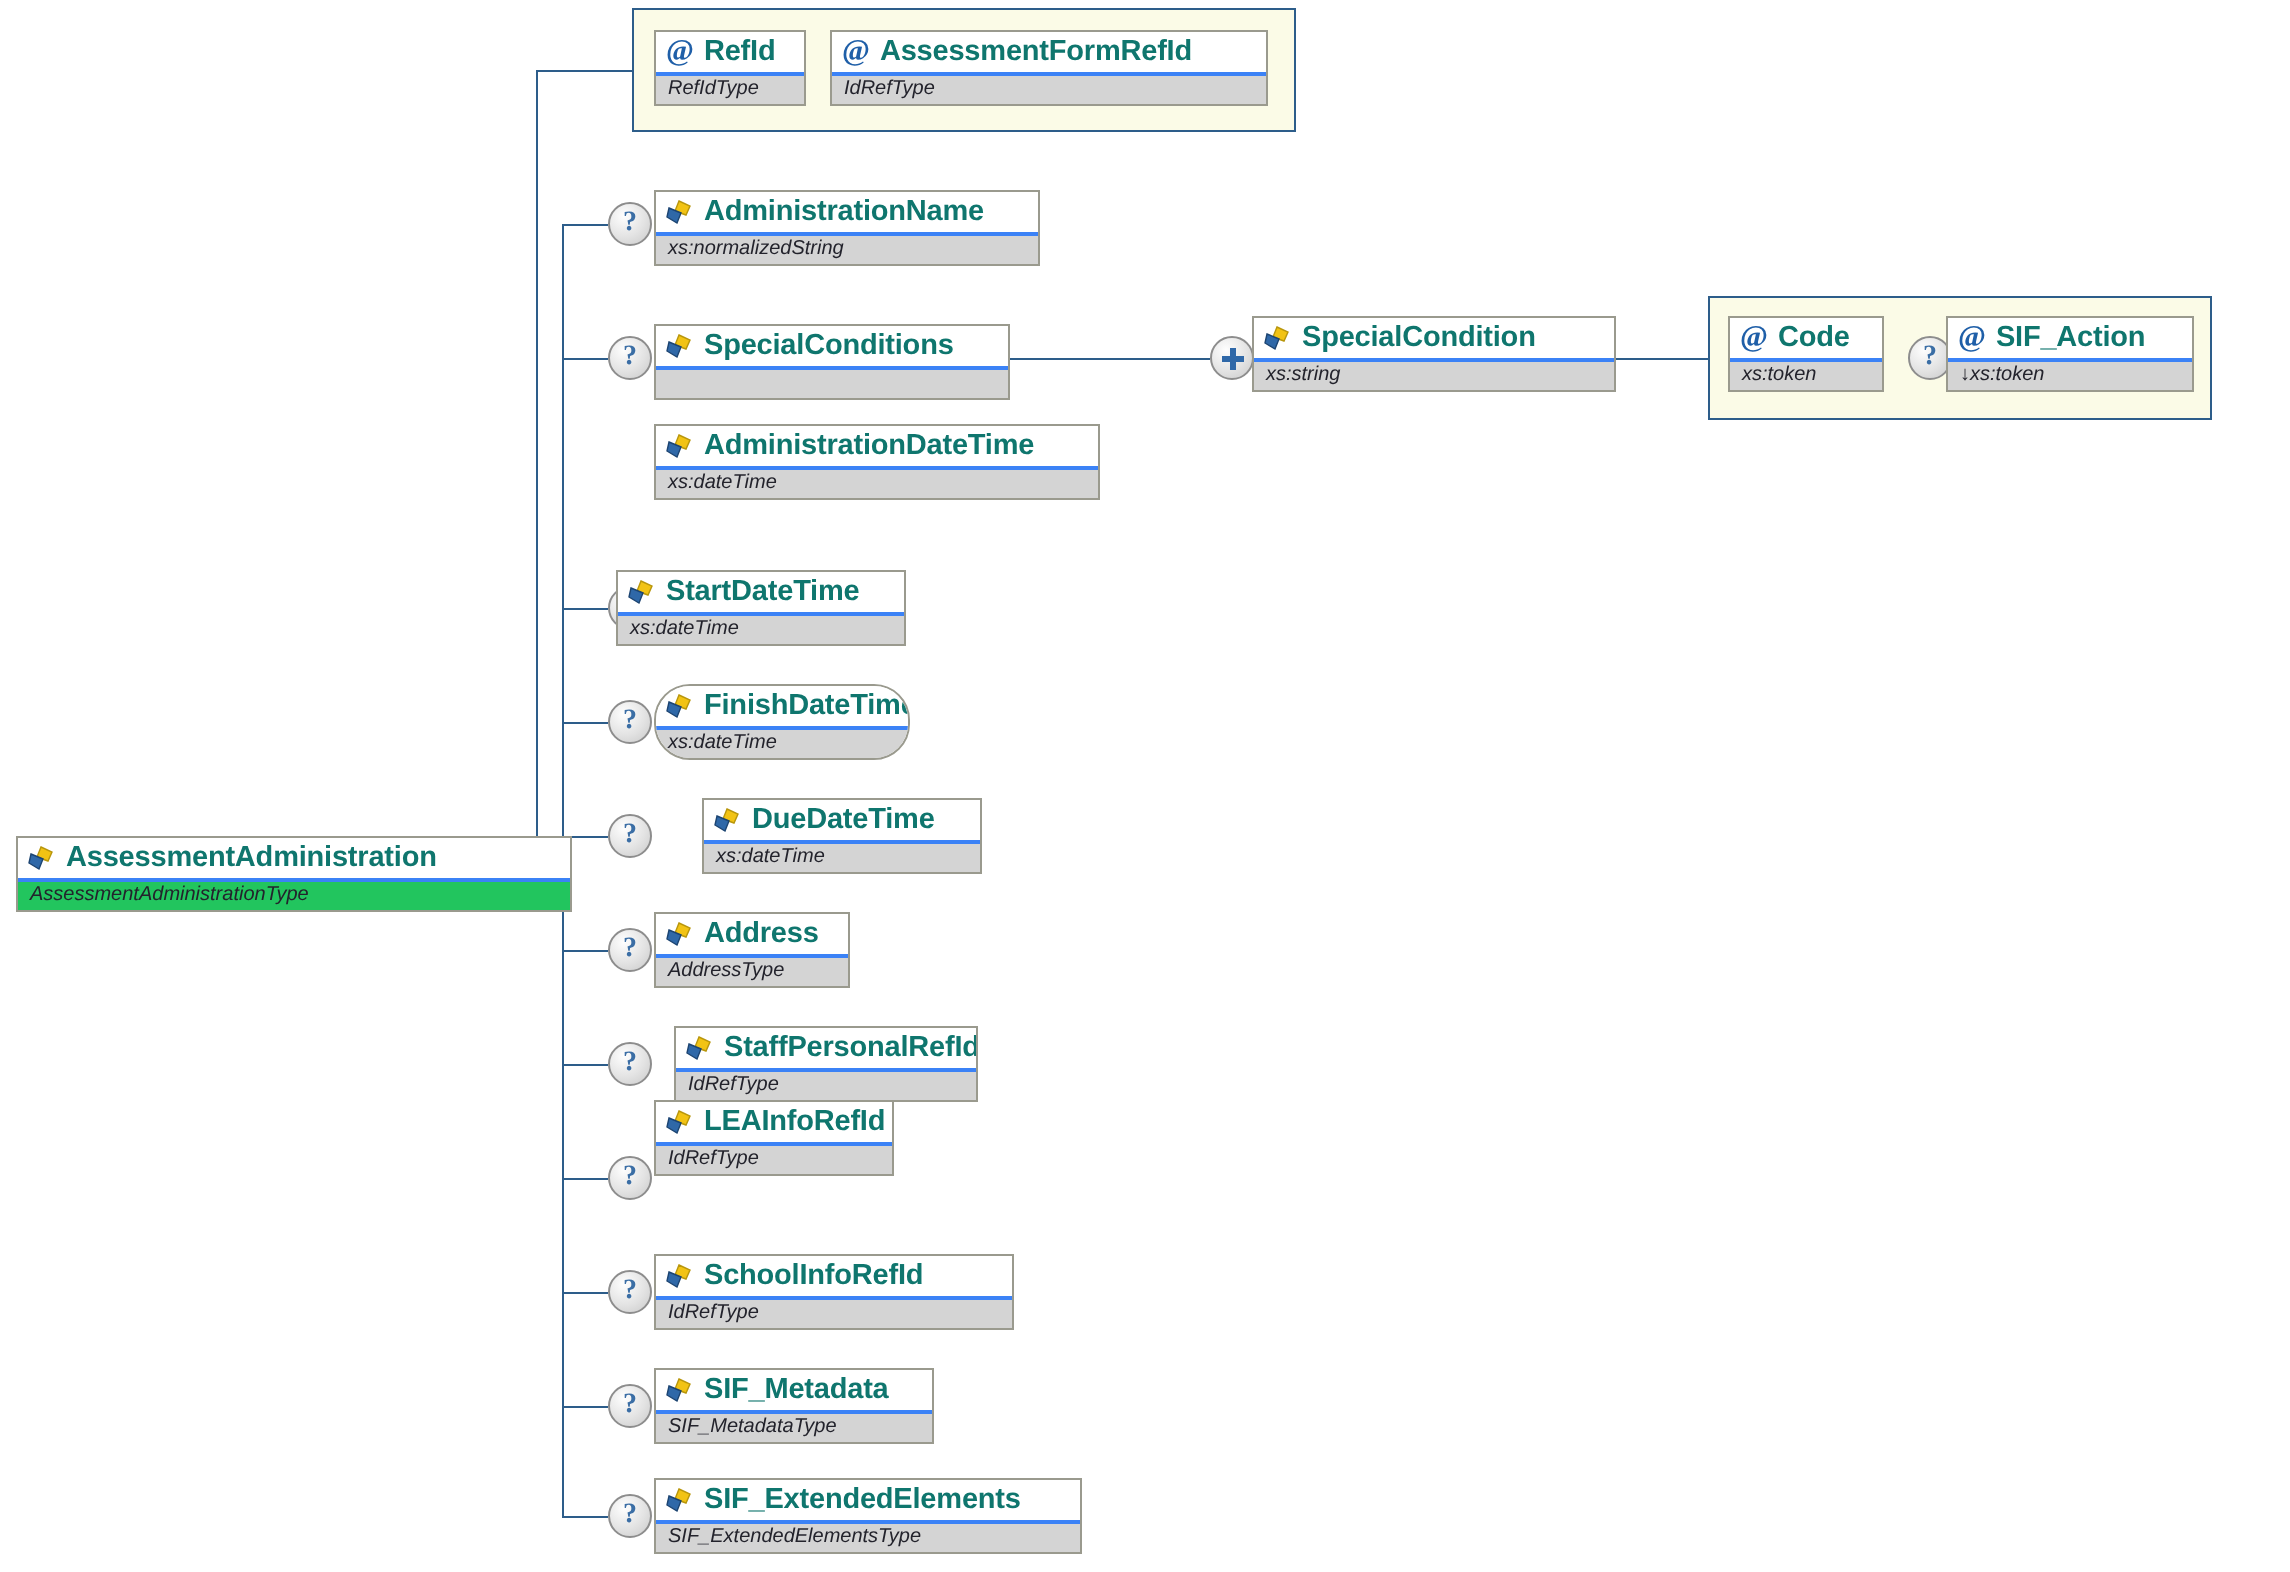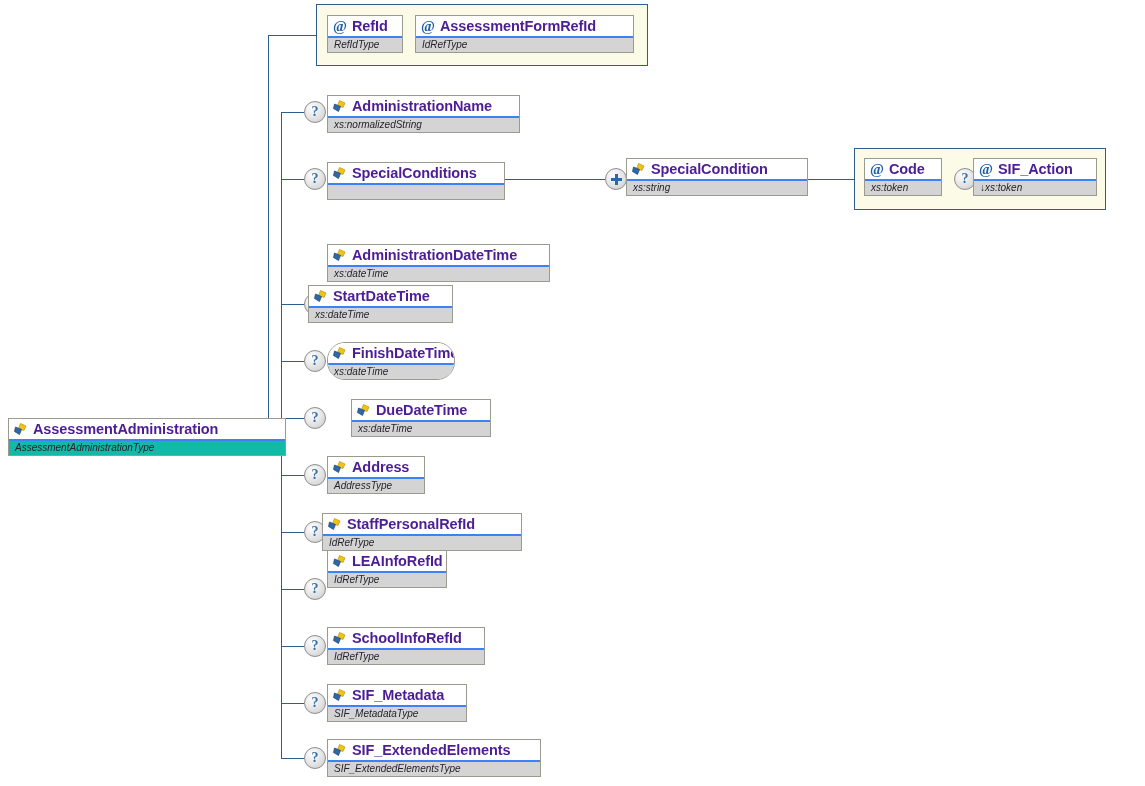--- a/index.html
+++ b/index.html
@@ -39,35 +39,35 @@
     display: flex;
     align-items: center;
     gap: 5px;
     padding: 2px 7px 2px 5px;
     background: #ffffff;
     white-space: nowrap;
   }
   .node .name-text {
     font-size: 14.5px;
     font-weight: bold;
-    color: #4c1d95;
+    color: #0f766e;
     letter-spacing: -0.1px;
   }
   .node .type-row {
     background: #d4d4d4;
     border-top: 2px solid #3b82f6;
     padding: 1px 6px 2px 6px;
     font-size: 10px;
     color: #23232c;
     white-space: nowrap;
     min-height: 13px;
     box-sizing: border-box;
     font-style: italic;
   }
-  .node.root .type-row { background: #14b8a6; }
+  .node.root .type-row { background: #22c55e; }
   .node.empty-type .type-row { color: transparent; }
 
   
   .el-icon {
     position: relative;
     width: 14px;
     height: 13px;
     flex: 0 0 14px;
   }
   .el-icon svg { display: block; }
@@ -244,21 +244,21 @@
   </div>
 
   <div class="node" style="left:973px; top:158px; width:124px;">
     <div class="name-row">
       <span class="at-icon">@</span>
       <span class="name-text">SIF_Action</span>
     </div>
     <div class="type-row"><span>↓</span><span>xs:token</span></div>
   </div>
 
-  <div class="node" style="left:327px; top:244px; width:223px;">
+  <div class="node" style="left:327px; top:212px; width:223px;">
     <div class="name-row">
       <span class="el-icon">
         <svg width="14" height="13" viewBox="0 0 14 13">
           <polygon points="6.5,0.5 12,3 10,7.5 4.5,5.5" fill="#f2c314" stroke="#b8960c" stroke-width="0.7"></polygon>
           <polygon points="1.5,4 7.5,6.5 5.5,11.5 0.5,8.5" fill="#2f68a8" stroke="#1c4471" stroke-width="0.7"></polygon>
         </svg>
       </span>
       <span class="name-text">AdministrationDateTime</span>
     </div>
     <div class="type-row">xs:dateTime</div>
@@ -324,21 +324,21 @@
         </svg>
       </span>
       <span class="name-text">Address</span>
     </div>
     <div class="type-row">AddressType</div>
   </div>
 
   <div class="marker" style="left:304px; top:521px;">
     <span class="q">?</span>
   </div>
-  <div class="node" style="left:322px; top:513px; width:200px;">
+  <div class="node" style="left:337px; top:513px; width:152px;">
     <div class="name-row">
       <span class="el-icon">
         <svg width="14" height="13" viewBox="0 0 14 13">
           <polygon points="6.5,0.5 12,3 10,7.5 4.5,5.5" fill="#f2c314" stroke="#b8960c" stroke-width="0.7"></polygon>
           <polygon points="1.5,4 7.5,6.5 5.5,11.5 0.5,8.5" fill="#2f68a8" stroke="#1c4471" stroke-width="0.7"></polygon>
         </svg>
       </span>
       <span class="name-text">StaffPersonalRefId</span>
     </div>
     <div class="type-row">IdRefType</div>
@@ -356,21 +356,21 @@
         </svg>
       </span>
       <span class="name-text">LEAInfoRefId</span>
     </div>
     <div class="type-row">IdRefType</div>
   </div>
 
   <div class="marker" style="left:304px; top:635px;">
     <span class="q">?</span>
   </div>
-  <div class="node" style="left:327px; top:627px; width:158px;">
+  <div class="node" style="left:327px; top:627px; width:180px;">
     <div class="name-row">
       <span class="el-icon">
         <svg width="14" height="13" viewBox="0 0 14 13">
           <polygon points="6.5,0.5 12,3 10,7.5 4.5,5.5" fill="#f2c314" stroke="#b8960c" stroke-width="0.7"></polygon>
           <polygon points="1.5,4 7.5,6.5 5.5,11.5 0.5,8.5" fill="#2f68a8" stroke="#1c4471" stroke-width="0.7"></polygon>
         </svg>
       </span>
       <span class="name-text">SchoolInfoRefId</span>
     </div>
     <div class="type-row">IdRefType</div>

